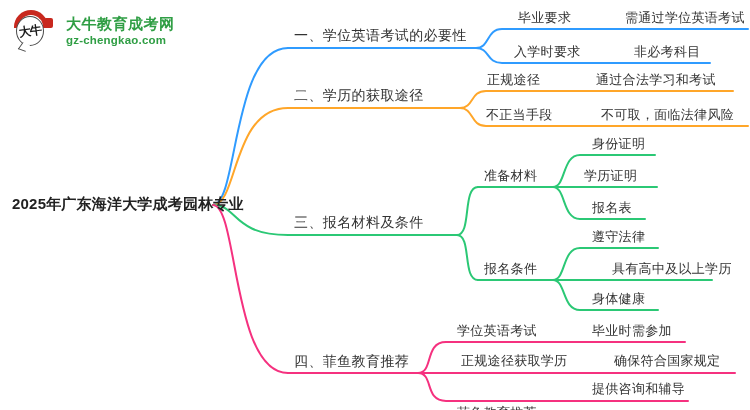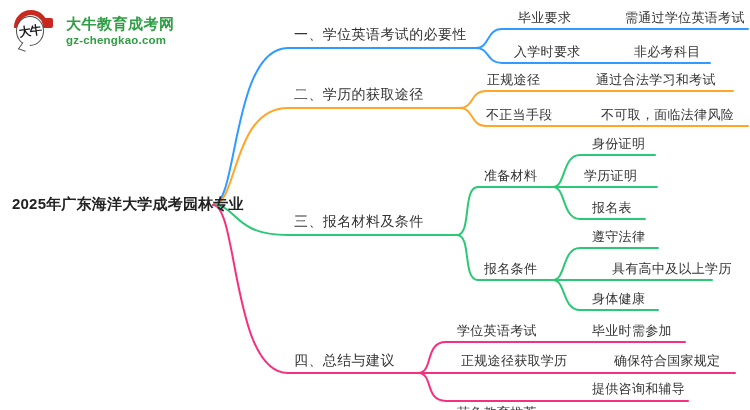--- a/index.html
+++ b/index.html
@@ -3,21 +3,21 @@
 <meta charset="utf-8">
 <style>
   * { margin: 0; padding: 0; box-sizing: border-box; }
   html, body { width: 750px; height: 410px; background: #ffffff; overflow: hidden; }
   body { font-family: "Liberation Sans", "DejaVu Sans", sans-serif; }
   .stage { position: relative; width: 750px; height: 410px; background: #fff; }
   svg.links { position: absolute; left: 0; top: 0; width: 750px; height: 410px; }
   svg.links path { fill: none; stroke-width: 2; stroke-linecap: round; }
 
   .node { position: absolute; white-space: nowrap; color: #333; font-size: 13px; line-height: 16px; letter-spacing: 0.3px; }
-  .lvl1 { font-size: 14px; font-weight: 500; letter-spacing: 0.4px; font-family: Liberation Mono, monospace; }
+  .lvl1 { font-size: 14px; font-weight: 500; letter-spacing: 0.4px; }
   .root-label { font-size: 15px; font-weight: 700; color: #222; letter-spacing: 0.2px; }
 
   
   .logo { position: absolute; left: 14px; top: 10px; display: flex; align-items: flex-start; }
   .logo-icon { position: relative; width: 46px; height: 46px; }
   .bubble { position: absolute; left: 2px; top: 6px; width: 28px; height: 30px; background: #fff; border: 1.6px solid #4a4a4a; border-radius: 50%; display: flex; align-items: center; justify-content: center; }
   .bubble-tail { position: absolute; left: 6px; top: 33px; width: 8px; height: 8px; background: #fff; border-left: 1.6px solid #4a4a4a; border-bottom: 1.6px solid #4a4a4a; transform: rotate(20deg) skew(-15deg); }
   .bubble-text { font-family: "Liberation Serif", "DejaVu Serif", serif; font-weight: 700; font-size: 12px; color: #1a1a1a; transform: rotate(-8deg); letter-spacing: -1px; }
   .red-arc { position: absolute; left: 0px; top: 0px; width: 34px; height: 18px; border: 5px solid #c8281e; border-bottom: none; border-radius: 17px 17px 0 0; }
   .red-seal { position: absolute; left: 30px; top: 8px; width: 9px; height: 10px; background: #c8281e; border-radius: 2px; }
@@ -91,21 +91,21 @@
   <div class="node lvl1" style="left:294px; top:214px;">三、报名材料及条件</div>
   <div class="node" style="left:484px; top:168px;">准备材料</div>
   <div class="node" style="left:592px; top:136px;">身份证明</div>
   <div class="node" style="left:584px; top:168px;">学历证明</div>
   <div class="node" style="left:592px; top:200px;">报名表</div>
   <div class="node" style="left:484px; top:261px;">报名条件</div>
   <div class="node" style="left:592px; top:229px;">遵守法律</div>
   <div class="node" style="left:592px; top:261px;margin-left:20px;">具有高中及以上学历</div>
   <div class="node" style="left:592px; top:291px;">身体健康</div>
 
-  <div class="node lvl1" style="left:294px; top:353px;">四、总结与建议</div>
+  <div class="node lvl1" style="left:294px; top:353px;">四、菲鱼教育推荐</div>
   <div class="node" style="left:457px; top:323px;">学位英语考试</div>
   <div class="node" style="left:592px; top:323px;">毕业时需参加</div>
   <div class="node" style="left:461px; top:353px;">正规途径获取学历</div>
   <div class="node" style="left:614px; top:353px;">确保符合国家规定</div>
   <div class="node" style="left:457px; top:381px;margin-top:24px;">菲鱼教育推荐</div>
   <div class="node" style="left:592px; top:381px;">提供咨询和辅导</div>
 
 </div>
 
 </body></html>

